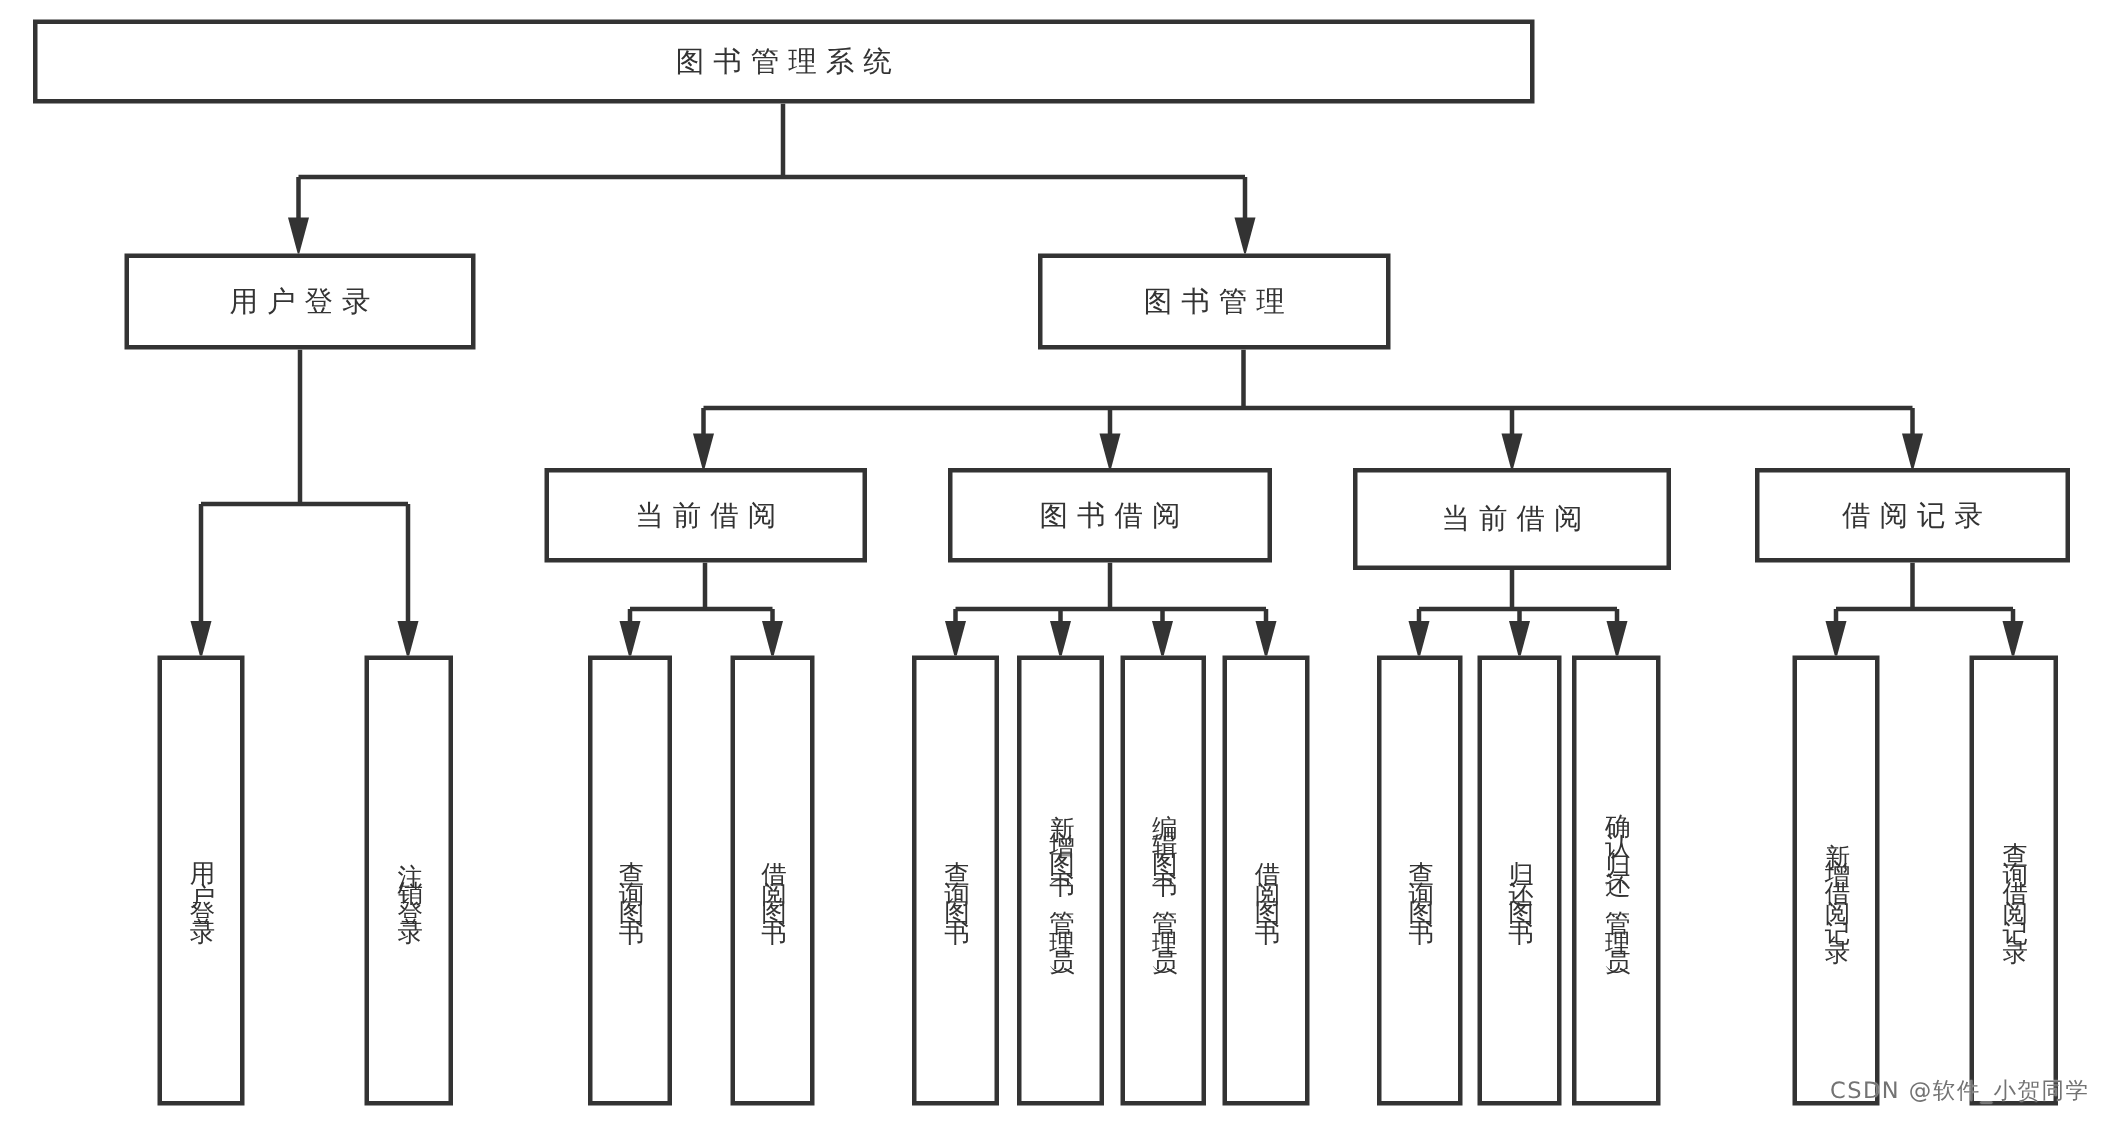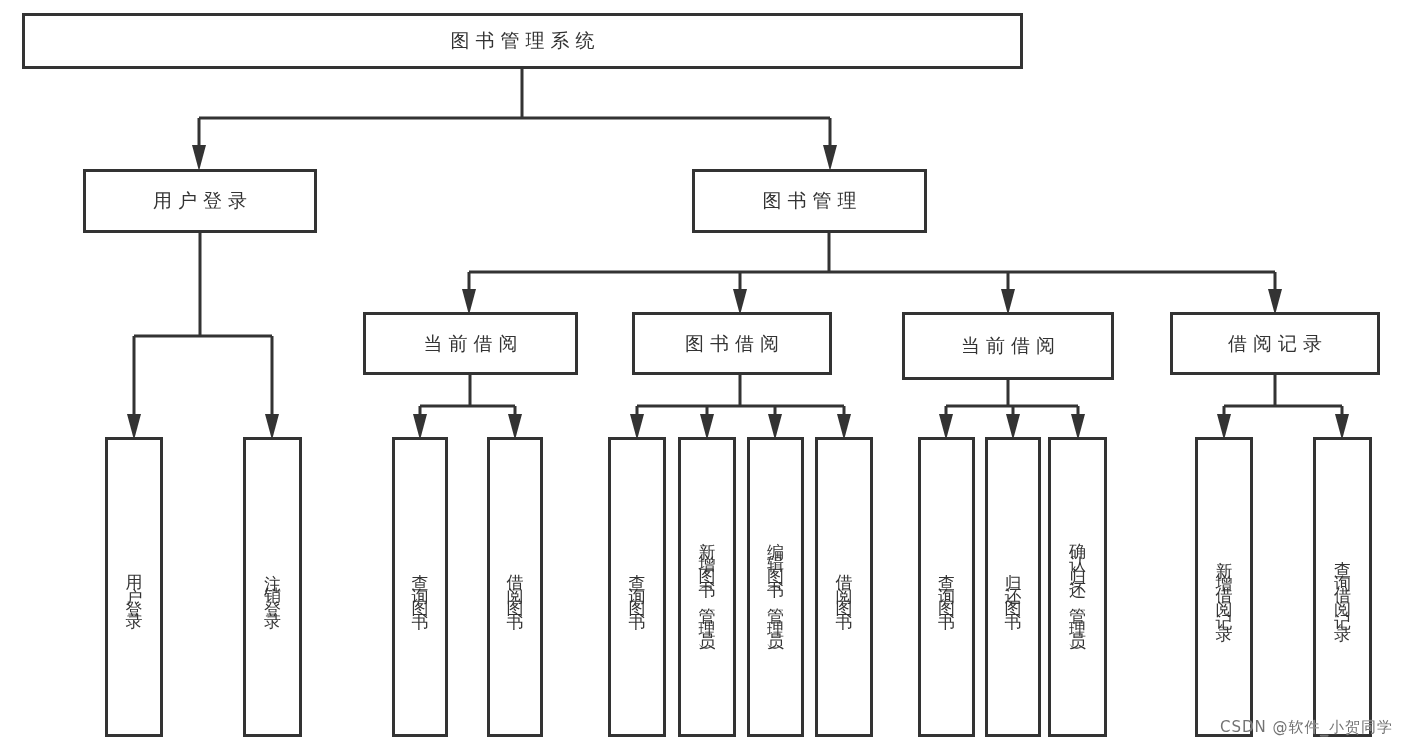--- a/index.html
+++ b/index.html
@@ -122,21 +122,21 @@
       <polygon points="1335,414 1349,414 1342,440"></polygon>
     </g>
   </svg>
 
   <div class="node" style="left:22px; top:13px; width:1001px; height:56px;">图书管理系统</div>
 
   <div class="node" style="left:83px; top:169px; width:234px; height:64px;">用户登录</div>
   <div class="node" style="left:692px; top:169px; width:235px; height:64px;">图书管理</div>
 
   <div class="node" style="left:363px; top:312px; width:215px; height:63px;">当前借阅</div>
-  <div class="node" style="left:632px; top:312px; width:200px; height:63px;">图书借阅</div>
+  <div class="node" style="left:632px; top:312px; width:216px; height:63px;">图书借阅</div>
   <div class="node" style="left:902px; top:312px; width:212px; height:68px;">当前借阅</div>
   <div class="node" style="left:1170px; top:312px; width:210px; height:63px;">借阅记录</div>
 
   <div class="leaf" style="left:105px; width:58px;">
     <span class="vtext">用户登录</span>
   </div>
   <div class="leaf" style="left:243px; width:59px;">
     <span class="vtext">注销登录</span>
   </div>
 

